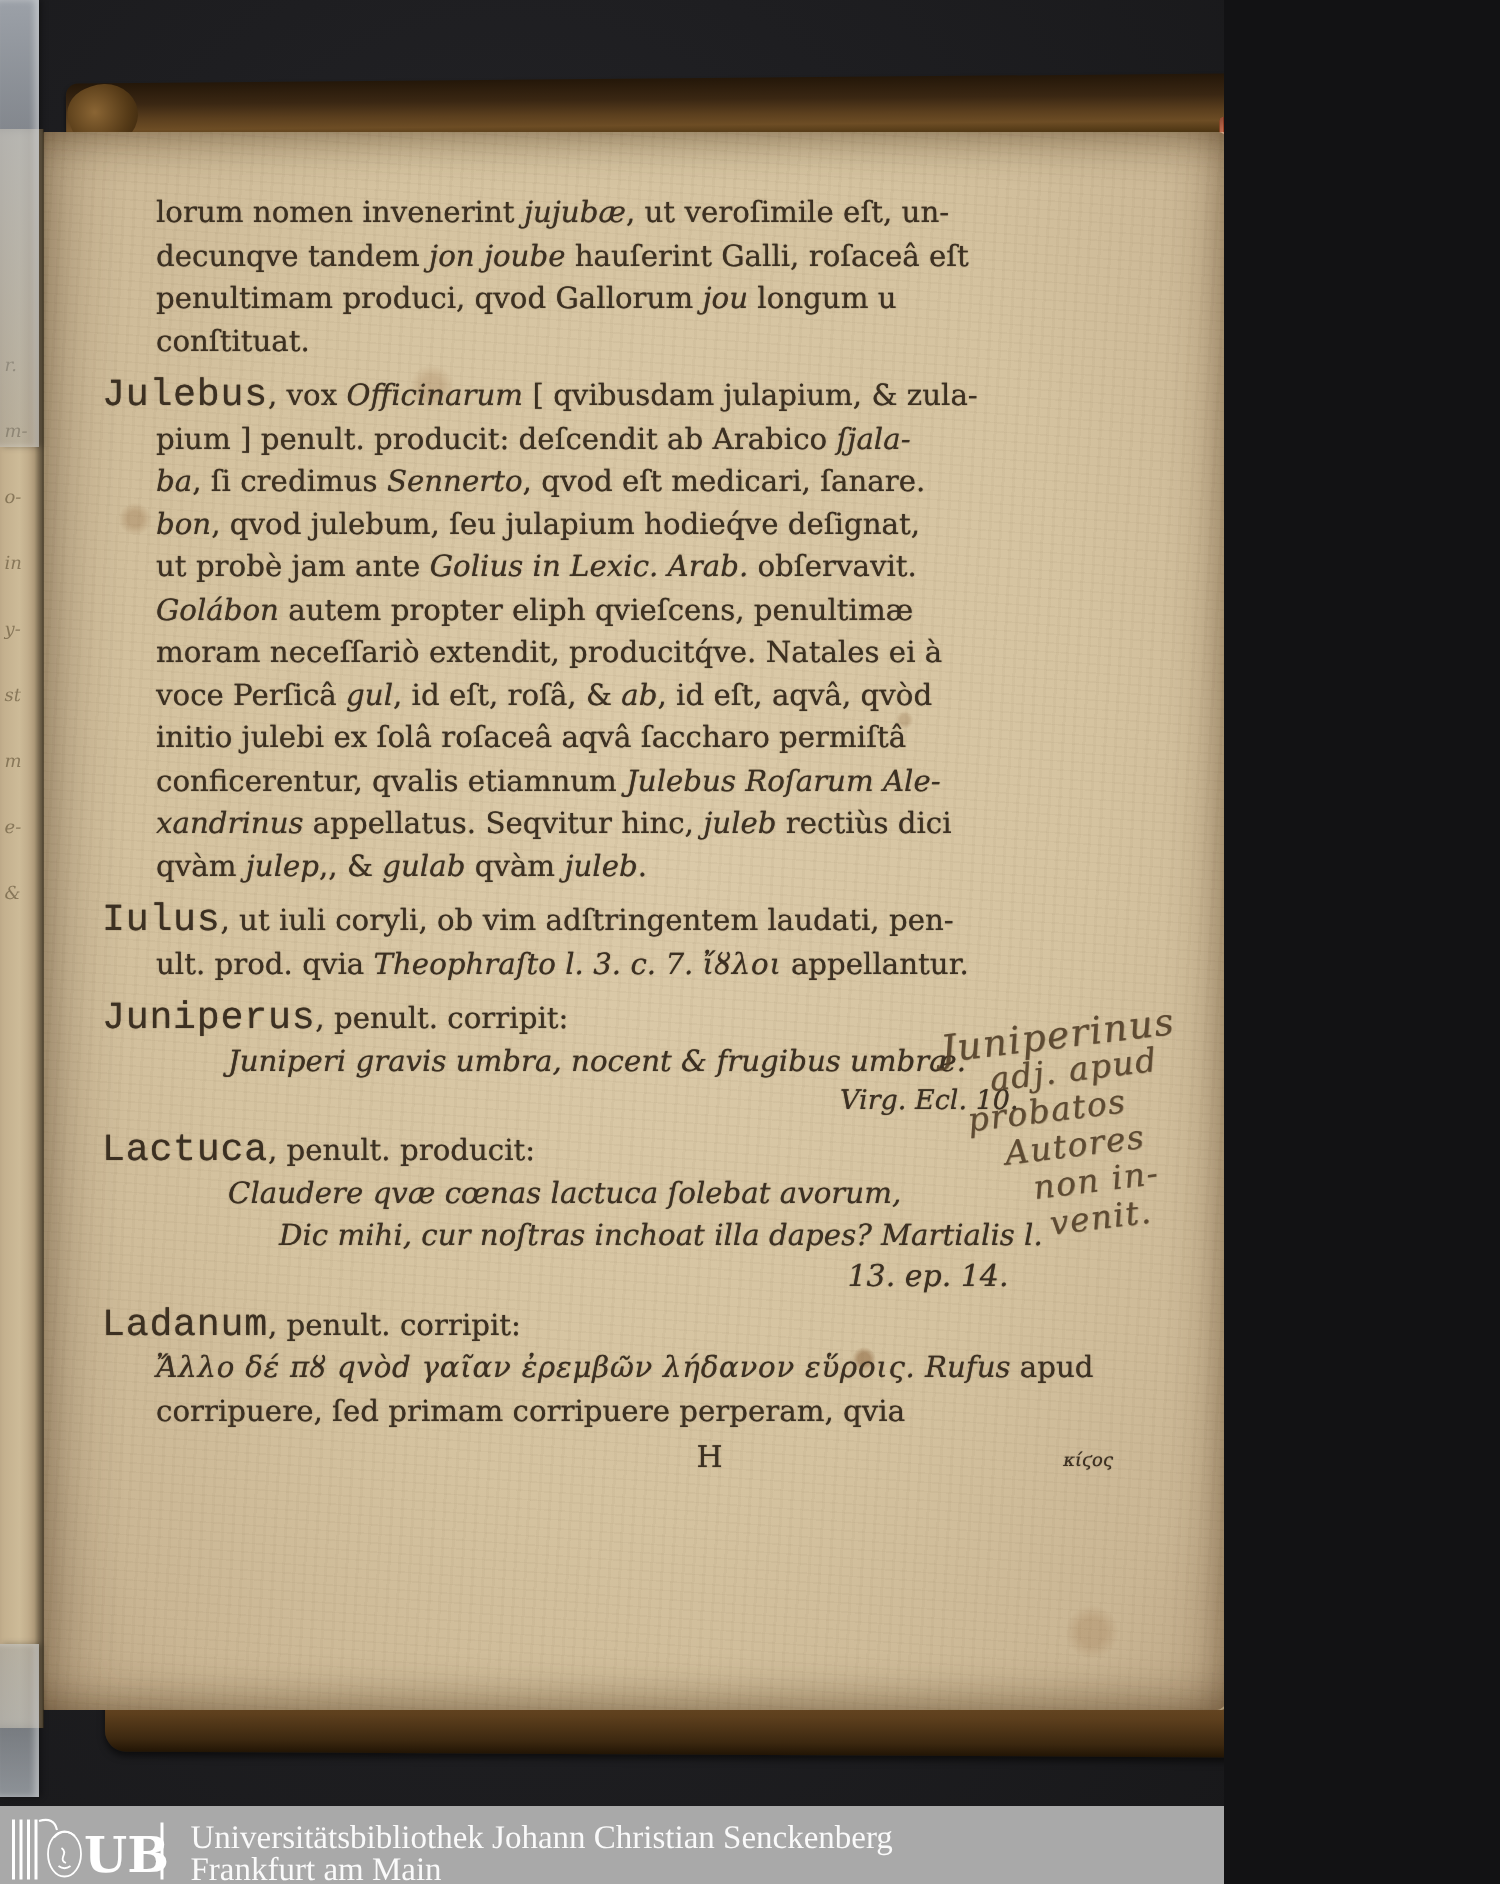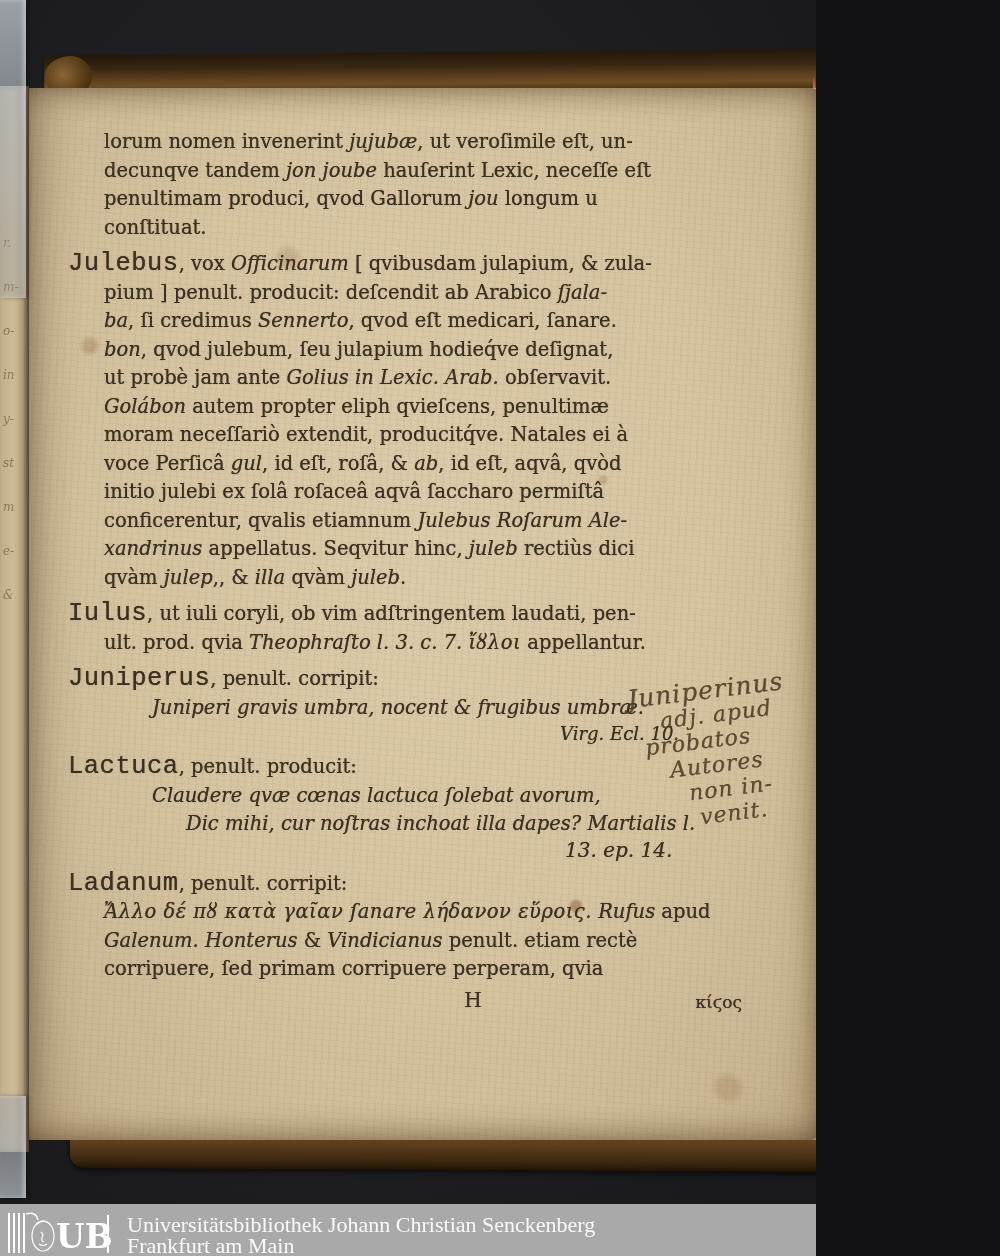--- a/index.html
+++ b/index.html
@@ -47,21 +47,21 @@
   .line.gap{margin-top:8px;}
   .line.v1{margin-left:84px;line-height:28.5px;}
   .line.v2{margin-left:118px;}
   .line.r1{margin-left:492px;line-height:23px;font-size:18px;}
   .line.r2{margin-left:497px;line-height:23px;font-size:20px;}
   .line.sig{position:relative;text-align:center;padding-left:104px;line-height:24px;margin-top:4px;}
   .it{font-style:italic;}
   .gk{font-style:italic;letter-spacing:0.5px;text-align:right;}
   .hw{font-size:25.5px;letter-spacing:0.5px;font-family:Liberation Mono, monospace;}
   .sigmark{font-size:20px;}
-  .catchword{position:absolute;right:32px;top:2px;font-size:17px;}
+  .catchword{position:absolute;right:32px;top:2px;font-style:italic;font-size:12px;}
   
   .marginalia{position:absolute;left:606px;top:586px;width:210px;transform:rotate(-7deg);
     color:var(--marginalia_ink,#54412a);font-style:italic;opacity:0.92;}
   .mline{font-size:22px;line-height:25px;white-space:nowrap;letter-spacing:1px;
     text-shadow:0.4px 0.3px 0.6px rgba(70,50,25,0.6);}
   .mline:nth-child(1){margin-left:0;font-size:25px;}
   .mline:nth-child(2){margin-left:30px;}
   .mline:nth-child(3){margin-left:12px;}
   .mline:nth-child(4){margin-left:34px;}
   .mline:nth-child(5){margin-left:50px;}
@@ -94,47 +94,46 @@
     <div class="leather-top"></div>
     <div class="leather-right"></div>
     <div class="leather-bottom"></div>
     <div class="clasp"></div>
     <div class="clasp right"></div>
     <div class="fore-edge"></div>
 
     <div class="paper">
       <div class="text-block">
           <div class="line b"><span>lorum nomen invenerint </span><span class="it">jujubæ</span><span>, ut veroſimile eſt, un-</span></div>
-          <div class="line b"><span>decunqve tandem </span><span class="it">jon joube</span><span> hauſerint Lexic, neceſſe eſt</span></div>
+          <div class="line b"><span>decunqve tandem </span><span class="it">jon joube</span><span> hauſerint Galli, roſaceâ eſt</span></div>
           <div class="line b"><span>penultimam produci, qvod Gallorum </span><span class="it">jou</span><span> longum u</span></div>
           <div class="line b"><span>conſtituat.</span></div>
           <div class="line h0 gap"><span class="hw">Julebus</span><span>, vox </span><span class="it">Officinarum</span><span> [ qvibusdam julapium, &amp; zula-</span></div>
           <div class="line b"><span>pium ] penult. producit: deſcendit ab Arabico </span><span class="it">ſjala-</span></div>
           <div class="line b"><span class="it">ba</span><span>, ſi credimus </span><span class="it">Sennerto</span><span>, qvod eſt medicari, ſanare.</span></div>
           <div class="line b"><span class="it">bon</span><span>, qvod julebum, ſeu julapium hodieq́ve deſignat,</span></div>
           <div class="line b"><span>ut probè jam ante </span><span class="it">Golius in Lexic. Arab.</span><span> obſervavit.</span></div>
           <div class="line b"><span class="it">Golábon</span><span> autem propter eliph qvieſcens, penultimæ</span></div>
           <div class="line b"><span>moram neceſſariò extendit, producitq́ve.  Natales ei à</span></div>
           <div class="line b"><span>voce Perſicâ </span><span class="it">gul</span><span>, id eſt, roſâ, &amp; </span><span class="it">ab</span><span>, id eſt, aqvâ, qvòd</span></div>
           <div class="line b"><span>initio julebi ex ſolâ roſaceâ aqvâ ſaccharo permiſtâ</span></div>
           <div class="line b"><span>conficerentur, qvalis etiamnum </span><span class="it">Julebus Roſarum Ale-</span></div>
           <div class="line b"><span class="it">xandrinus</span><span> appellatus.   Seqvitur hinc, </span><span class="it">juleb</span><span> rectiùs dici</span></div>
-          <div class="line b"><span>qvàm </span><span class="it">julep</span><span>,, &amp; </span><span class="it">illa</span><span> qvàm </span><span class="it">juleb</span><span>.</span></div>
+          <div class="line b"><span>qvàm </span><span class="it">julep</span><span>,, &amp; </span><span class="it">gulab</span><span> qvàm </span><span class="it">juleb</span><span>.</span></div>
           <div class="line h0 gap"><span class="hw">Iulus</span><span>, ut iuli coryli, ob vim adſtringentem laudati, pen-</span></div>
           <div class="line b"><span>ult. prod. qvia </span><span class="it">Theophraſto l. 3. c. 7.</span><span> </span><span class="gk">ἴȣλοι</span><span> appellantur.</span></div>
           <div class="line h0 gap"><span class="hw">Juniperus</span><span>, penult. corripit:</span></div>
           <div class="line v1"><span class="it">Juniperi gravis umbra, nocent &amp; frugibus umbræ.</span></div>
           <div class="line r1"><span class="it">Virg. Ecl. 10.</span></div>
           <div class="line h0 gap"><span class="hw">Lactuca</span><span>, penult. producit:</span></div>
           <div class="line v1"><span class="it">Claudere qvæ cœnas lactuca ſolebat avorum,</span></div>
           <div class="line v2"><span class="it">Dic mihi, cur noſtras inchoat illa dapes?  Martialis l.</span></div>
           <div class="line r2"><span class="it">13. ep. 14.</span></div>
           <div class="line h0 gap"><span class="hw">Ladanum</span><span>, penult. corripit:</span></div>
-          <div class="line b"><span class="gk">Ἄλλο δέ πȣ κατὰ γαῖαν ſanare λήδανον εὕροις.</span><span>  </span><span class="it">Rufus</span><span> apud</span></div>
-          <div class="line b"><span class="it">Galenum.</span><span>   </span><span class="it">Honterus</span><span> &amp; </span><span class="it">Vindicianus</span><span> penult. etiam rectè</span></div>
+          <div class="line b"><span class="gk">Ἄλλο δέ πȣ qvòd γαῖαν ἐρεμβῶν λήδανον εὕροις.</span><span>  </span><span class="it">Rufus</span><span> apud</span></div>
           <div class="line b"><span>corripuere, ſed primam corripuere perperam, qvia</span></div>
           <div class="line sig"><span class="sigmark">H</span><span class="catchword">κίϛος</span></div>
         </div>
       <div class="marginalia">
           <div class="mline">Juniperinus</div>
           <div class="mline">adj. apud</div>
           <div class="mline">probatos</div>
           <div class="mline">Autores</div>
           <div class="mline">non in-</div>
           <div class="mline">venit.</div>

